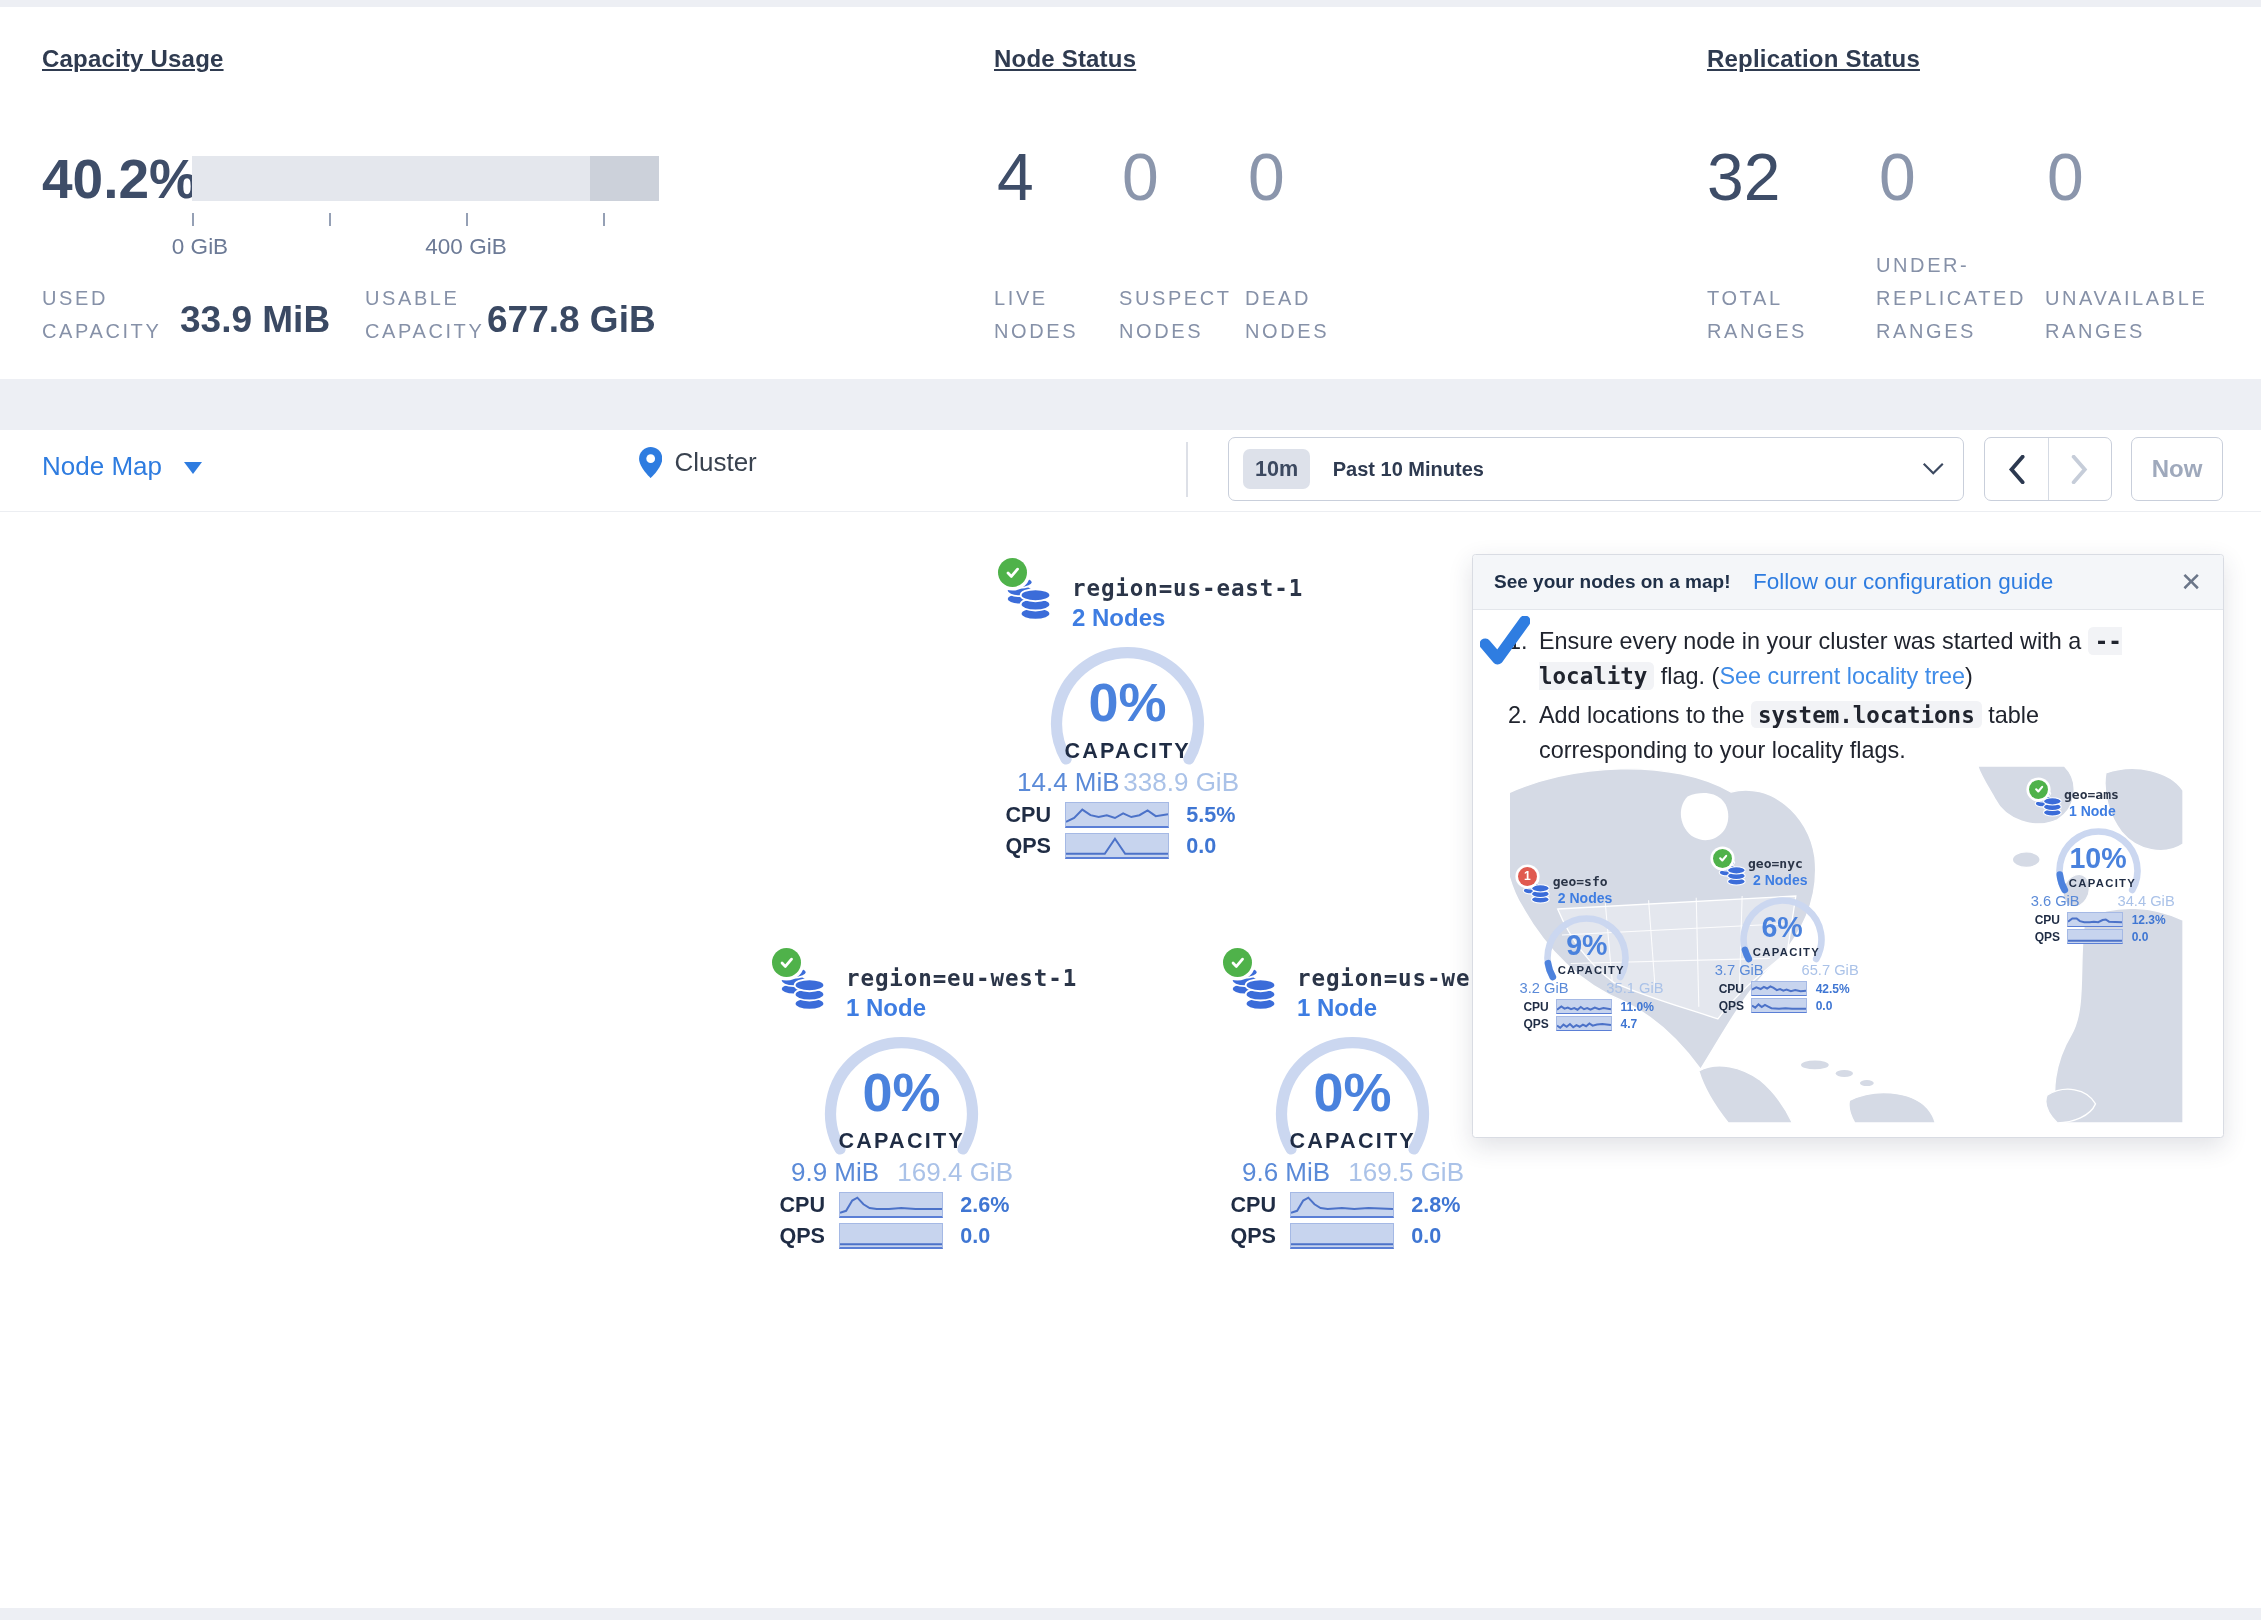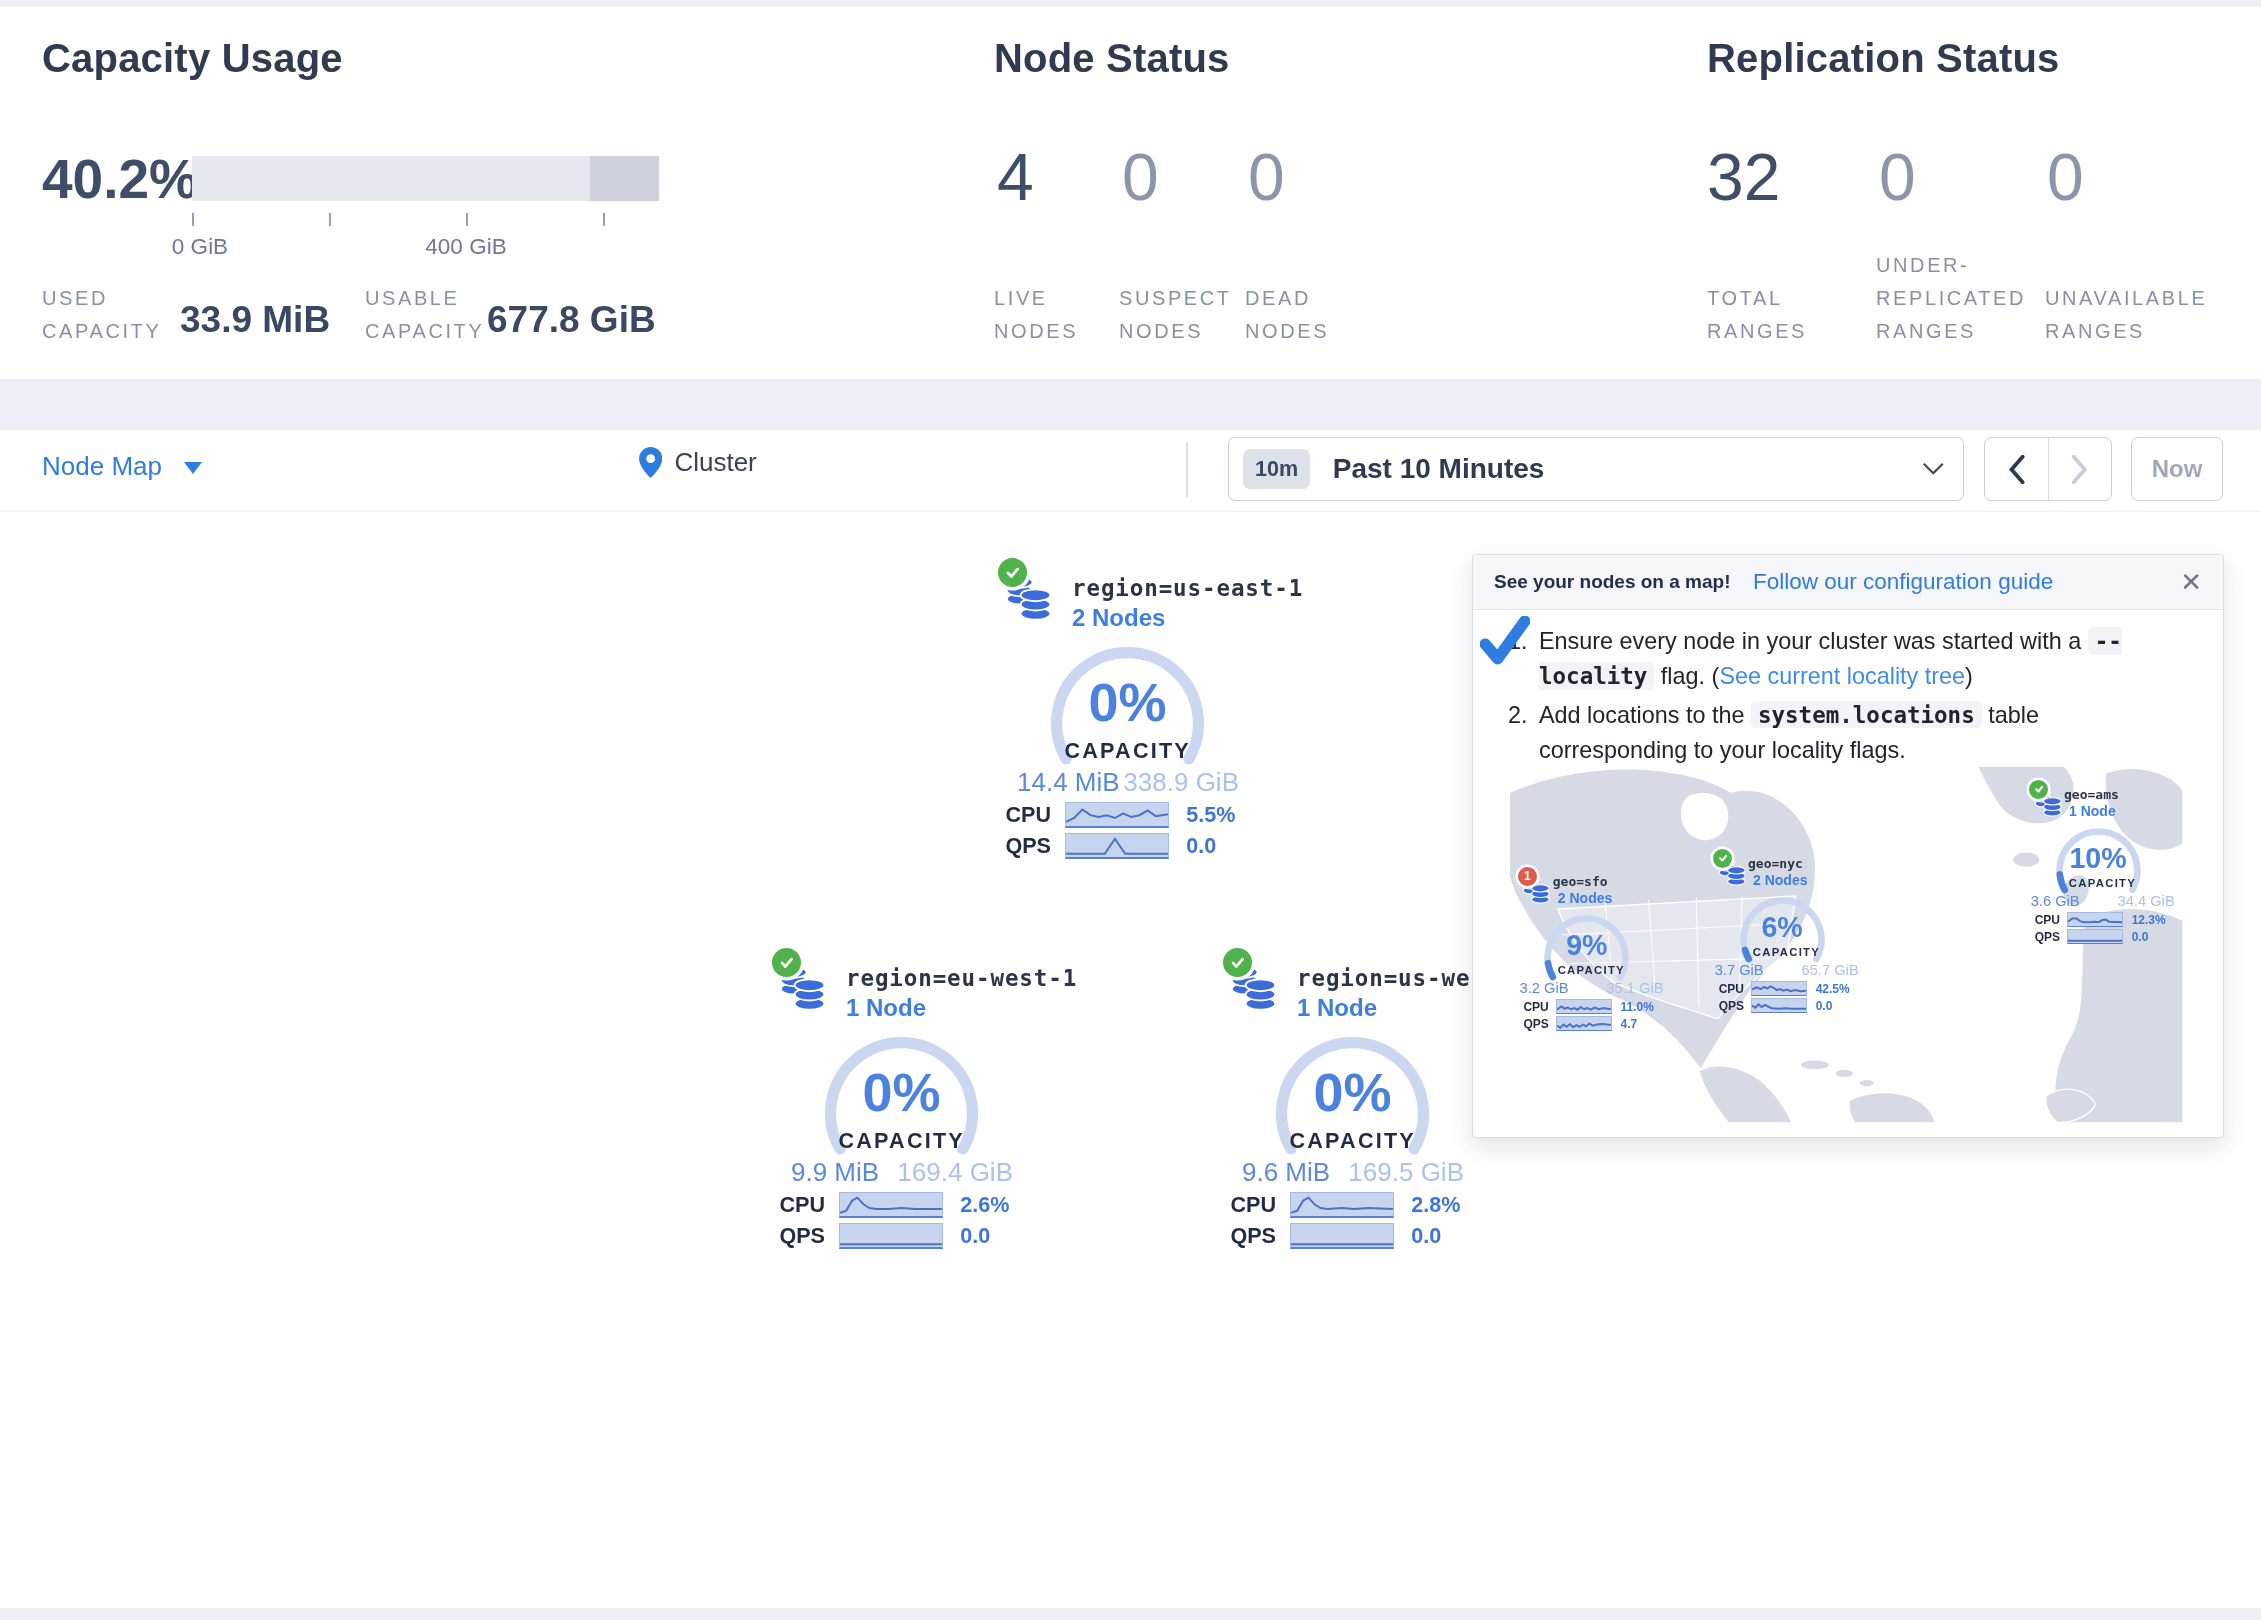--- a/index.html
+++ b/index.html
@@ -1,40 +1,40 @@
 <!DOCTYPE html>
 <html style="font-size:14px"><head>
 <meta charset="utf-8">
 <style>
   html,body{margin:0;padding:0;background:#edeff4;font-family:"Liberation Sans",sans-serif;}
   .page{position:relative;width:2261px;height:1621px;background:#edeff4;overflow:hidden;}
   .card{position:absolute;background:#ffffff;}
   
   .summary{top:7px;left:0;width:2261px;height:372px;}
-  .sec-title{position:absolute;top:29px;font-size:40px;font-weight:700;color:#2f3b50;letter-spacing:0.2px;}
+  .sec-title{position:absolute;top:38px;font-size:24px;font-weight:700;color:#2f3b50;letter-spacing:0.2px;text-decoration:underline;}
   .big-num{position:absolute;top:137px;font-size:66px;font-weight:500;color:#3e4d68;line-height:1;}
   .big-num.muted{color:#8b96ac;}
   .stat-label{position:absolute;font-size:20px;letter-spacing:2.6px;color:#8691a8;line-height:33px;white-space:pre-line;}
   .cap-pct{position:absolute;left:42px;top:145px;font-size:55px;font-weight:700;color:#3e4d68;line-height:1;}
   .cap-bar{position:absolute;left:192px;top:149px;width:467px;height:45px;background:#e4e7ed;}
   .cap-bar-dark{position:absolute;right:0;top:0;width:69px;height:45px;background:#ccd1da;}
   .tick{position:absolute;top:206px;width:1.7px;height:13px;background:#95a0b5;}
   .tick-label{position:absolute;top:227px;font-size:22.5px;color:#6c7a96;text-align:center;width:104px;}
   .cap-value{position:absolute;top:294px;font-size:37px;font-weight:700;color:#3a4963;line-height:1;}
   
   .toolbar{top:430px;left:0;width:2261px;height:81px;border-bottom:1.7px solid #eceef2;}
   .nodemap-btn{position:absolute;left:42px;top:21px;display:flex;align-items:center;cursor:pointer;}
   .nodemap-btn span{font-size:26px;color:#2e7ce0;font-weight:500;}
   .caret-down{width:0;height:0;border-left:9.5px solid transparent;border-right:9.5px solid transparent;border-top:12px solid #2e7ce0;margin-left:22.5px;margin-top:3.5px;}
   .breadcrumb{position:absolute;left:639px;top:17.3px;display:flex;align-items:center;}
   .breadcrumb span{font-size:26px;color:#39424f;font-weight:500;margin-left:12px;}
   .tb-divider{position:absolute;left:1186px;top:12px;width:1.7px;height:55px;background:#dde0e7;}
   .time-select{position:absolute;left:1228px;top:7px;width:734px;height:62px;border:1.7px solid #c9cfdb;border-radius:7px;display:flex;align-items:center;cursor:pointer;background:#fff;}
   .time-chip{margin-left:14px;background:#dde1ea;border-radius:7px;padding:7px 12px;font-size:21.6px;font-weight:700;color:#3c4960;}
-  .time-label{margin-left:22.5px;font-size:28px;font-weight:700;color:#2e3a50;}
+  .time-label{margin-left:22.5px;font-size:20px;font-weight:700;color:#2e3a50;}
   .time-chev{margin-left:auto;margin-right:19px;}
   .arrow-group{position:absolute;left:1984px;top:7px;width:126px;height:62px;border:1.7px solid #c9cfdb;border-radius:7px;display:flex;background:#fff;}
   .arrow-cell{flex:1;display:flex;align-items:center;justify-content:center;cursor:pointer;}
   .arrow-cell:first-child{border-right:1.7px solid #d5dae3;}
   .now-btn{position:absolute;left:2131px;top:7px;width:90px;height:62px;border:1.7px solid #c9cfdb;border-radius:7px;display:flex;align-items:center;justify-content:center;font-size:24px;font-weight:600;color:#9fa9bc;background:#fff;cursor:pointer;}
   
   .main{top:512px;left:0;width:2261px;height:1096px;}
   
   .region{position:absolute;width:263px;height:312px;}
   .rg-badge{position:absolute;left:1.7px;top:3.5px;width:29px;height:29px;border-radius:50%;background:#4fb24a;box-shadow:0 0 0 3.5px #fff;display:flex;align-items:center;justify-content:center;z-index:2;}

